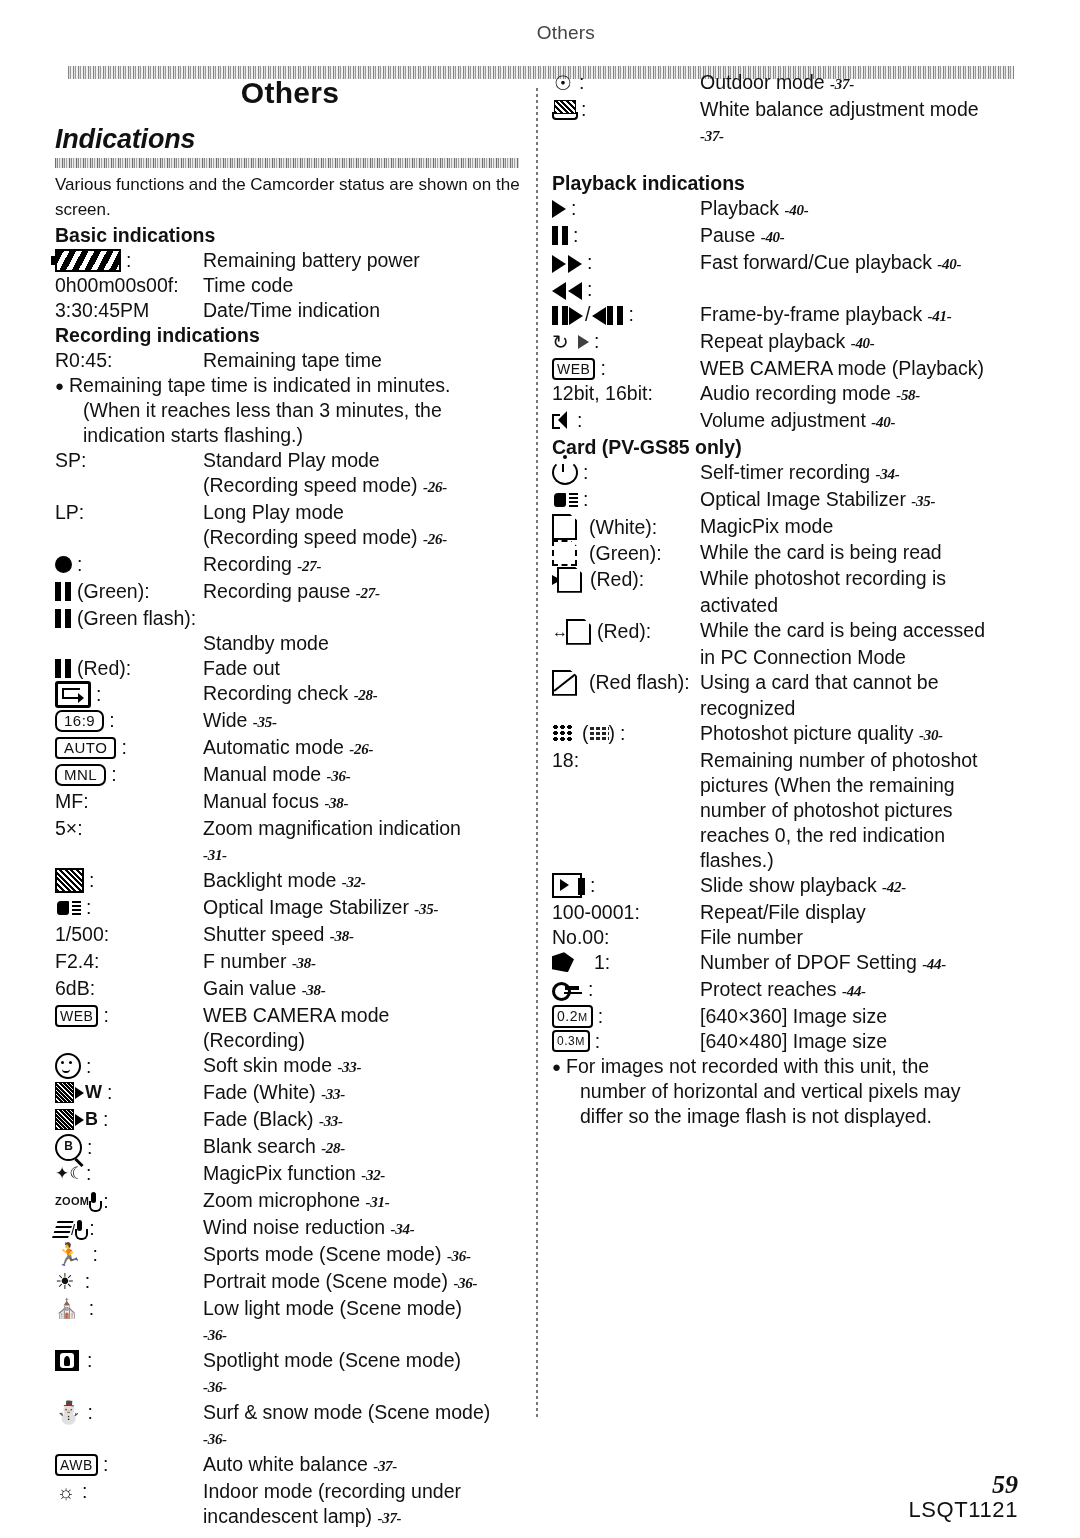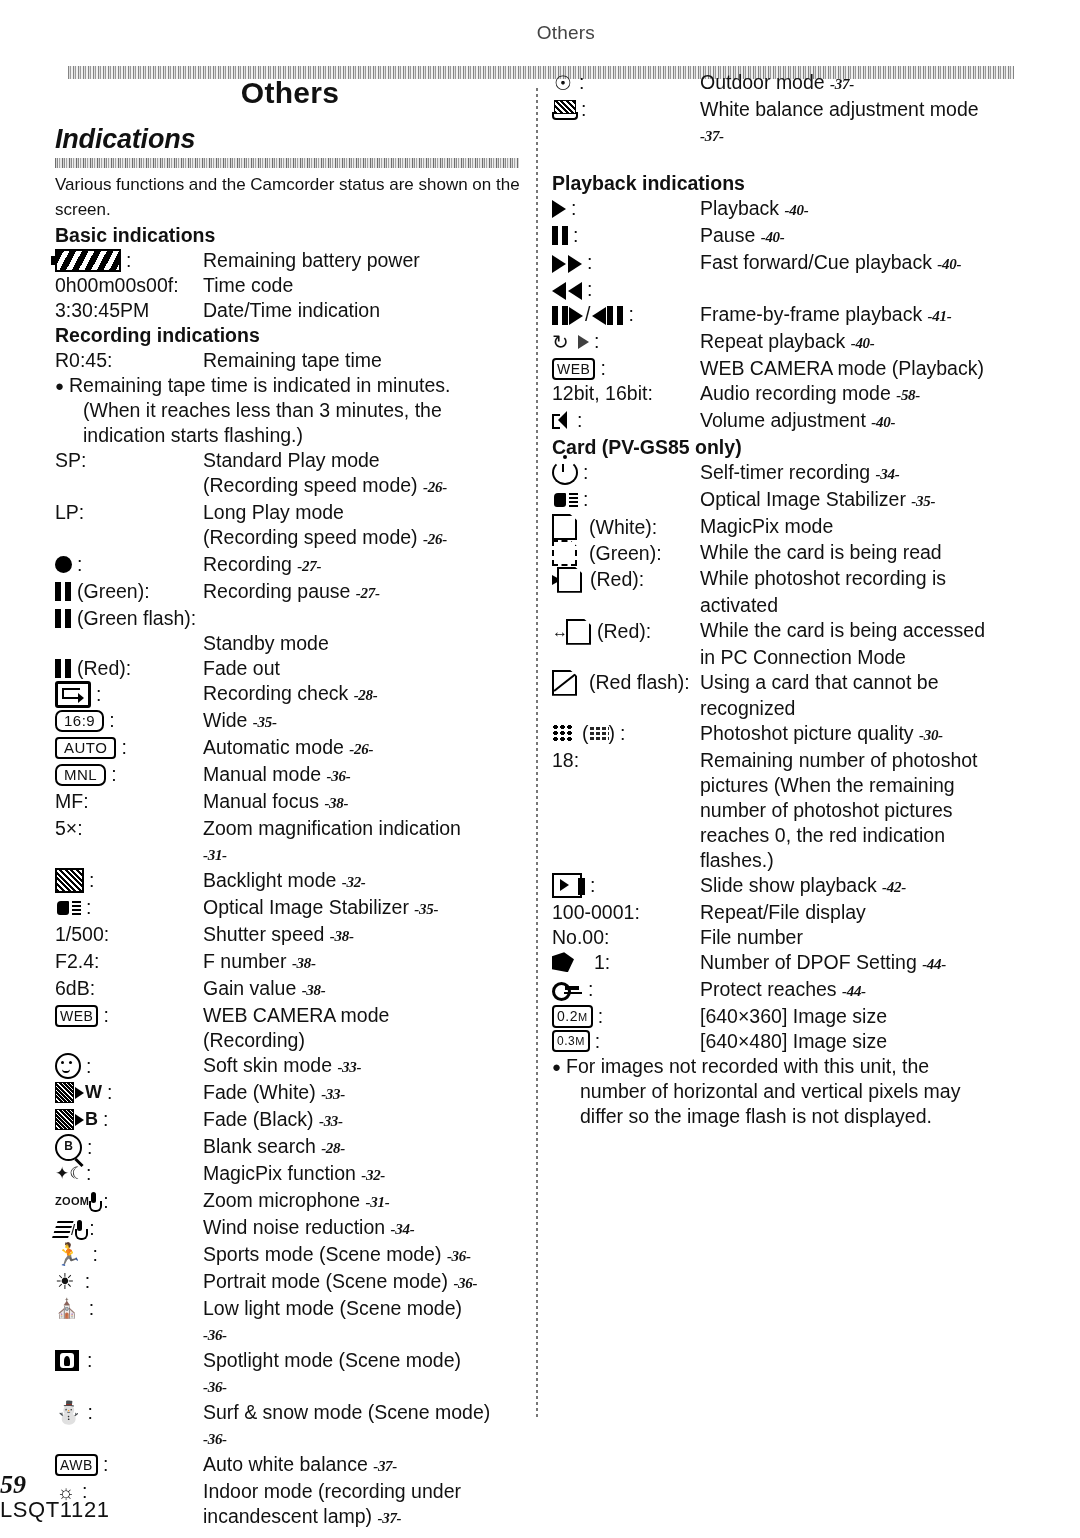--- a/index.html
+++ b/index.html
@@ -659,20 +659,21 @@
     background: #000;
     box-shadow: -2px 5px 0 -1px #000, 4px 5px 0 -1px #000;
   }
 
   
   #page-footer {
     position: absolute;
     left: 0;
     bottom: 18px;
     width: 1080px;
+    text-align: right;
     padding-right: 62px;
     box-sizing: border-box;
   }
   #page-number {
     font-family: "Liberation Serif", serif;
     font-style: italic;
     font-weight: bold;
     font-size: 26px;
     line-height: 30px;
   }

